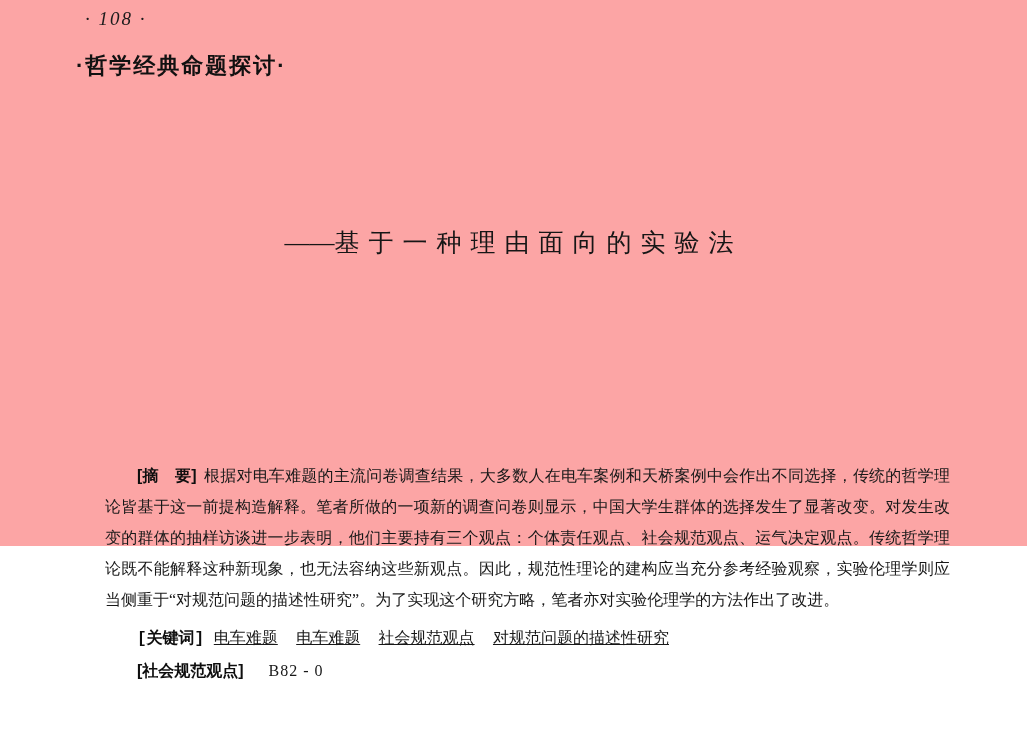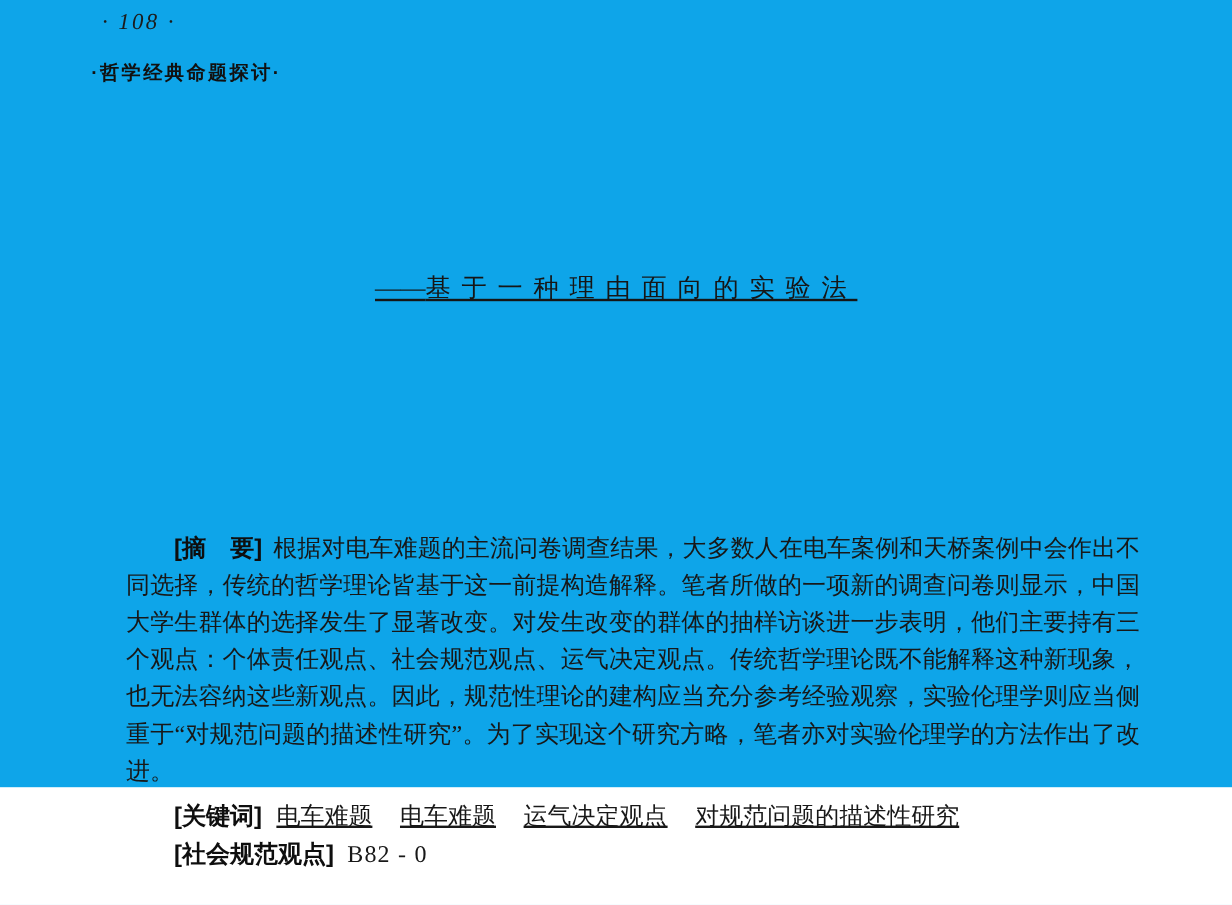--- a/index.html
+++ b/index.html
@@ -6,37 +6,37 @@
   html, body {
     margin: 0; padding: 0;
     width: 1027px; height: 754px;
     background: #ffffff;
     color: #141414;
     font-family: "Liberation Serif", "DejaVu Serif", serif;
     overflow: hidden;
   }
   .page {
     position: relative;
-    width: 1027px; height: 656px;
-    background: #0ea5e9;
+    width: 1027px; height: 546px;
+    background: #fca5a5;
   }
   .page-number {
     position: absolute;
     left: 85px; top: 8px;
     font-size: 19px;
     font-style: italic;
     letter-spacing: 2px;
     color: #1c1c1c;
   }
   .column-header {
     position: absolute;
     left: 76px; top: 51px;
     font-family: "Liberation Sans", "DejaVu Sans", sans-serif;
     font-weight: bold;
-    font-size: 16px;
+    font-size: 22px;
     letter-spacing: 2px;
     color: #111;
   }
   .title-row {
     position: absolute;
     left: 0; top: 153px;
     width: 100%;
     text-align: center;
     font-size: 35px;
     letter-spacing: 2px;
@@ -46,69 +46,68 @@
   .title-footnote {
     font-size: 21px;
     vertical-align: super;
     letter-spacing: 0;
   }
   .subtitle-row {
     position: absolute;
     left: 0; top: 226px;
     width: 100%;
     text-align: center;
-    font-size: 21px;
+    font-size: 25px;
     color: #161616;
     white-space: nowrap;
-    text-decoration: underline;
   }
   .subtitle-text {
     letter-spacing: 9px;
   }
   .author-row {
     position: absolute;
     left: 0; top: 330px;
     width: 100%;
     text-align: center;
     font-size: 23px;
     word-spacing: 2.6em;
     color: #161616;
   }
   .abstract-block {
     position: absolute;
-    left: 105px; top: 442px;
+    left: 105px; top: 460px;
     width: 845px;
-    font-size: 20px;
+    font-size: 16px;
     line-height: 31px;
     color: #181818;
   }
   .abstract-body {
     margin: 0;
     text-align: justify;
     text-indent: 2em;
   }
   .hei-label {
     font-family: "Liberation Sans", "DejaVu Sans", sans-serif;
     font-weight: bold;
     color: #0e0e0e;
   }
   .abstract-label { margin-right: 0.45em; }
   .kw-line {
     margin: 7px 0 0 0;
     text-indent: 2em;
   }
-  .kw-label { margin-right: 0.6em; }
+  .kw-label { margin-right: 0.6em; font-family: Liberation Mono, monospace; }
   .kw-item { margin-right: 1.15em; text-decoration: underline; }
   .kw-item:last-child { margin-right: 0; }
   .cls-line {
     margin: 0;
     text-indent: 2em;
   }
   .cls-label { margin-right: 0.55em; }
-  .cls-value { letter-spacing: 1px; }
+  .cls-value { letter-spacing: 1px; margin-left: 16px; }
 </style>
 </head>
 <body>
 
 <div class="page">
 
   <div class="page-number">· 108 ·</div>
 
   <div class="column-header">·哲学经典命题探讨·</div>
 
@@ -118,21 +117,21 @@
   </div>
 
 
   <div class="abstract-block">
 
     <p class="abstract-body">
       <span class="hei-label abstract-label">[摘　要]</span><span>根据对电车难题的主流问卷调查结果，大多数人在电车案例和天桥案例中会作出不同选择，传统的哲学理论皆基于这一前提构造解释。笔者所做的一项新的调查问卷则显示，中国大学生群体的选择发生了显著改变。对发生改变的群体的抽样访谈进一步表明，他们主要持有三个观点：个体责任观点、社会规范观点、运气决定观点。传统哲学理论既不能解释这种新现象，也无法容纳这些新观点。因此，规范性理论的建构应当充分参考经验观察，实验伦理学则应当侧重于“对规范问题的描述性研究”。为了实现这个研究方略，笔者亦对实验伦理学的方法作出了改进。</span>
     </p>
 
     <p class="kw-line">
-      <span class="hei-label kw-label">[关键词]</span><span class="kw-item">电车难题</span><span class="kw-item">电车难题</span><span class="kw-item">运气决定观点</span><span class="kw-item">对规范问题的描述性研究</span>
+      <span class="hei-label kw-label">[关键词]</span><span class="kw-item">电车难题</span><span class="kw-item">电车难题</span><span class="kw-item">社会规范观点</span><span class="kw-item">对规范问题的描述性研究</span>
     </p>
 
     <p class="cls-line">
       <span class="hei-label cls-label">[社会规范观点]</span><span class="cls-value">B82 - 0</span>
     </p>
 
   </div>
 
 </div>
 

